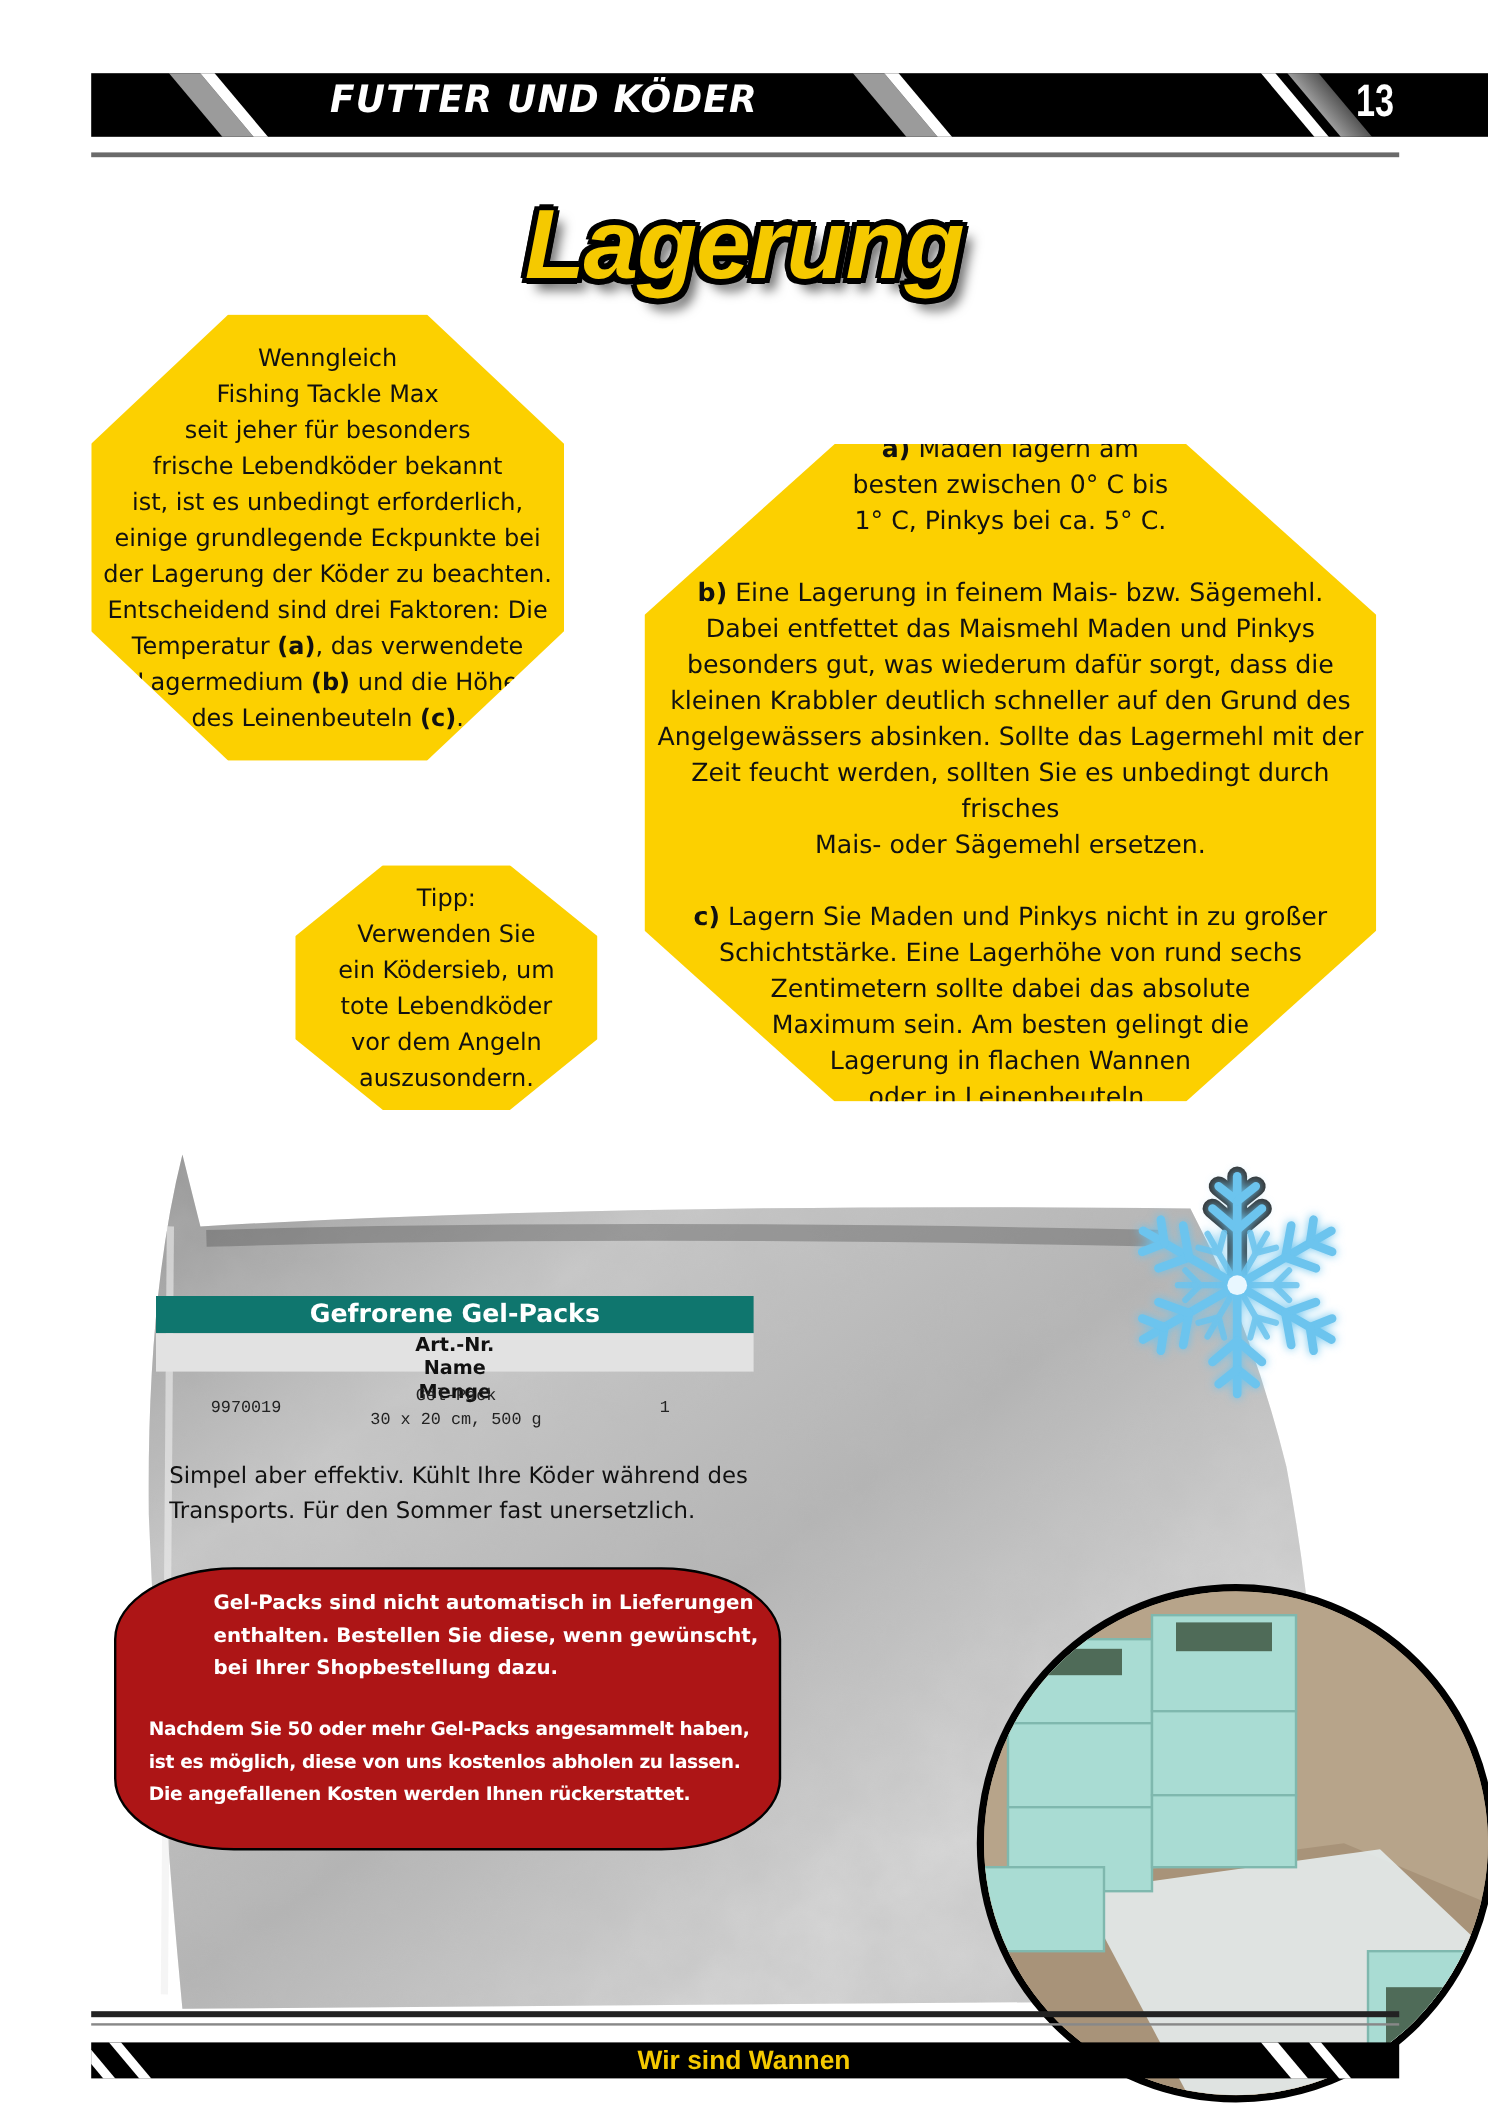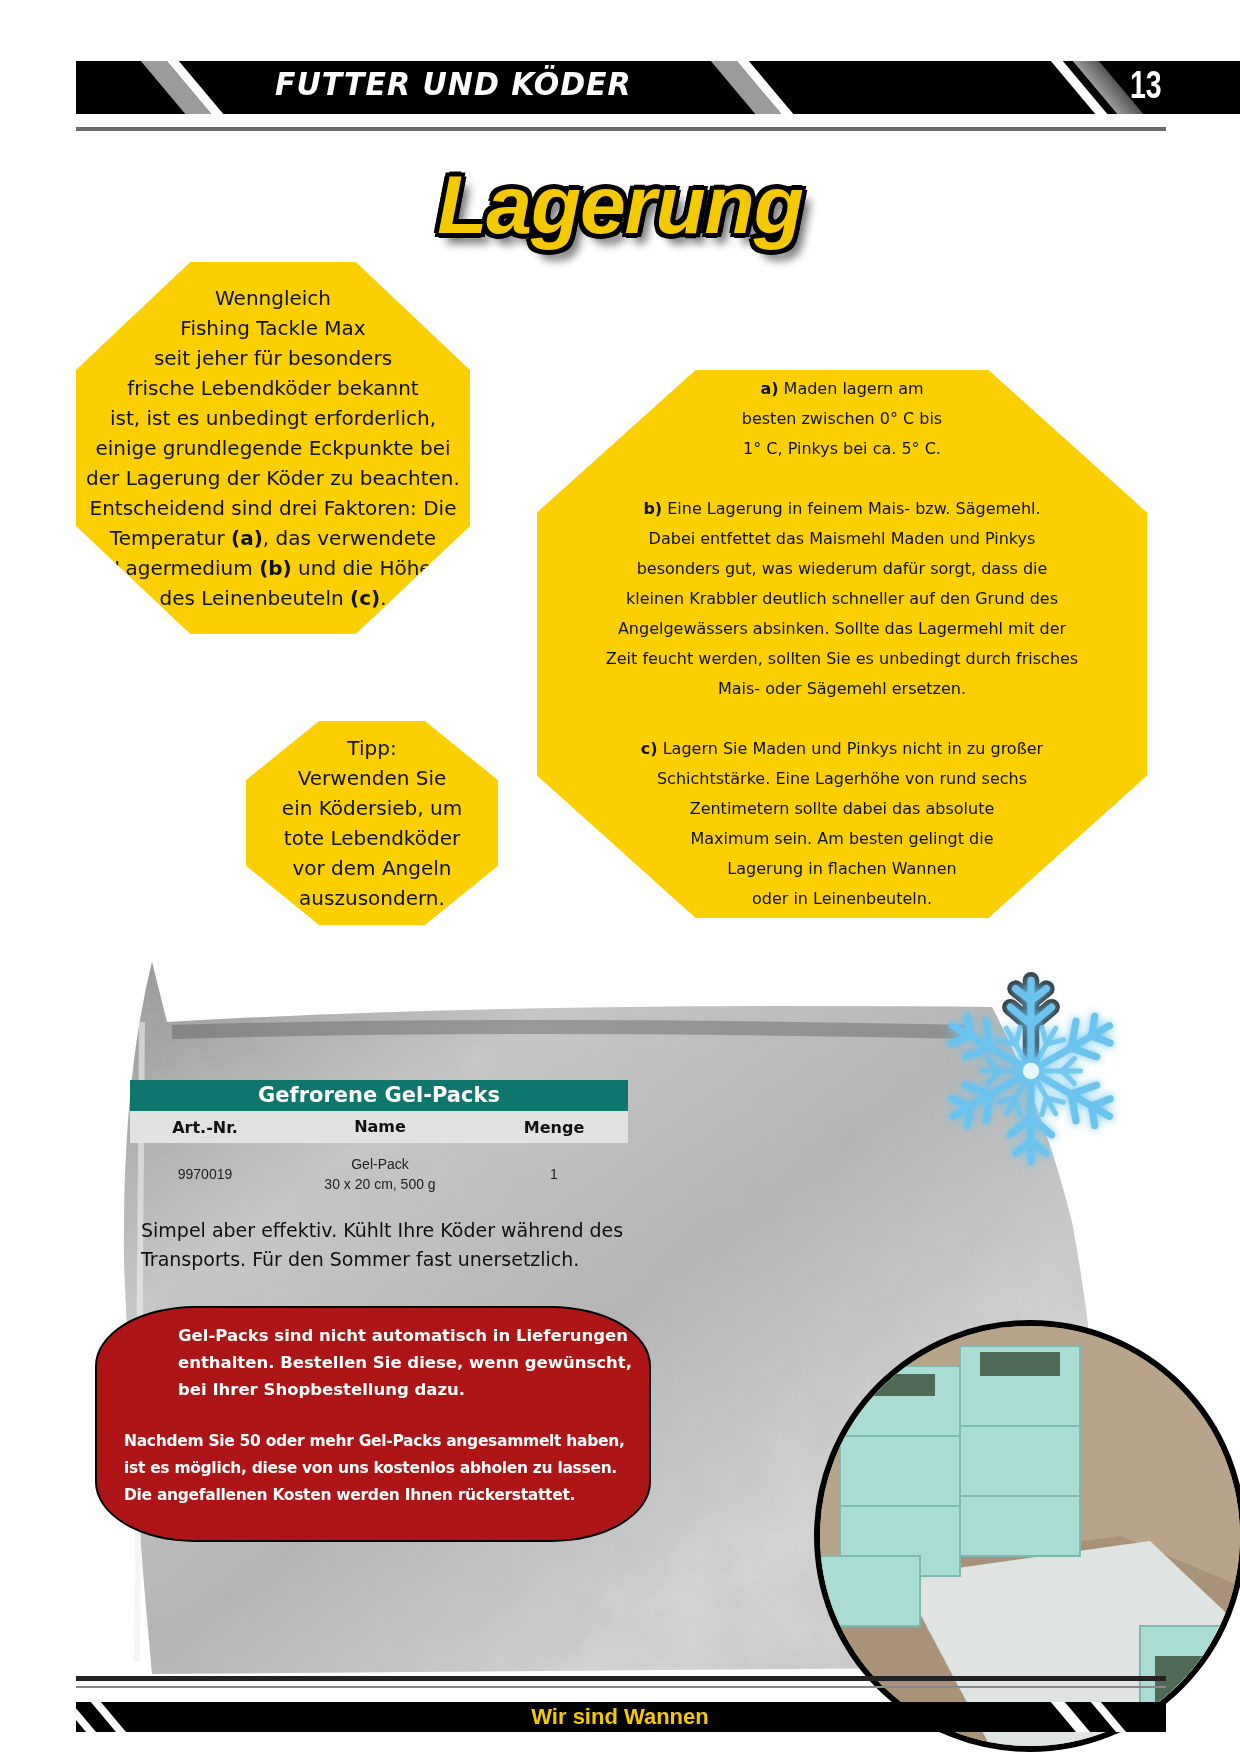--- a/index.html
+++ b/index.html
@@ -16,32 +16,32 @@
   
   #main-title { left:0; width:1240px; top:158px; text-align:center; font-family:"Liberation Sans", sans-serif; font-weight:bold; font-style:italic; font-size:82px; color:#f5c900; letter-spacing:-1px;
     text-shadow: -4px -4px 0 #000, 4px -4px 0 #000, -4px 4px 0 #000, 4px 4px 0 #000, 0 5px 0 #000, 0 -5px 0 #000, 5px 0 0 #000, -5px 0 0 #000, 8px 10px 10px rgba(0,0,0,0.6); }
 
   
   .octagon { position:absolute; background:#fcd000; clip-path:polygon(29% 0, 71% 0, 100% 29%, 100% 71%, 71% 100%, 29% 100%, 0 71%, 0 29%); display:flex; align-items:center; justify-content:center; text-align:center; }
   .oct-text { font-family:"DejaVu Sans", sans-serif; font-size:20px; line-height:30px; color:#111; white-space:pre-line; }
   .oct-text b { font-weight:bold; }
   #oct-intro { left:76px; top:262px; width:394px; height:372px; }
   #oct-factors { left:537px; top:370px; width:610px; height:548px; clip-path:polygon(26% 0, 74% 0, 100% 26%, 100% 74%, 74% 100%, 26% 100%, 0 74%, 0 26%); }
-  #oct-factors .oct-text { font-size:16px; line-height:30px; }
+  #oct-factors .oct-text { font-size:21px; line-height:30px; }
   #oct-tip { left:246px; top:721px; width:252px; height:204px; }
 
   
   #gelpack-photo { left:112px; top:962px; width:1006px; height:715px; }
   #snowflake { left:928px; top:968px; width:206px; height:206px; }
 
   
   #product-table { left:130px; top:1080px; width:498px; }
   #table-title { background:#0f766e; color:#fff; text-align:center; font-family:"DejaVu Sans", sans-serif; font-weight:bold; font-size:21px; height:31px; line-height:31px; }
-  #table-head { display:flex; background:#e2e2e2; height:32px; align-items:center; font-family:"DejaVu Sans", sans-serif; font-weight:bold; font-size:16px; }
-  #table-row { display:flex; height:62px; align-items:center; font-family:Liberation Sans, sans-serif; font-size:14px; color:#222;justify-content:space-between; }
+  #table-head { display:flex; background:#e2e2e2; height:32px; align-items:center; font-family:"DejaVu Sans", sans-serif; font-weight:bold; font-size:16px;flex-direction:column; }
+  #table-row { display:flex; height:62px; align-items:center; font-family:Liberation Mono, monospace; font-size:14px; color:#222;justify-content:space-between; }
   .c1 { width:150px; text-align:center; }
   .c2 { width:200px; text-align:center; line-height:20px; }
   .c3 { width:148px; text-align:center; }
 
   #description { left:130px; top:1216px; width:500px; font-family:"DejaVu Sans", sans-serif; font-size:19px; line-height:29px; color:#111;margin-left:11px; }
 
   
   #notice-box { left:95px; top:1306px; width:556px; height:236px; background:#ad1516; border:2px solid #000; border-radius:100px 100px 100px 100px / 60px 60px 60px 60px; box-sizing:border-box; }
   #notice-p1 { left:178px; top:1322px; width:470px; font-family:"DejaVu Sans", sans-serif; font-weight:bold; font-size:16.5px; line-height:27px; color:#fff; white-space:pre-line; }
   #notice-p2 { left:124px; top:1428px; width:530px; font-family:"DejaVu Sans", sans-serif; font-weight:bold; font-size:15.5px; line-height:27px; color:#fff; white-space:pre-line; letter-spacing:-0.3px; }

